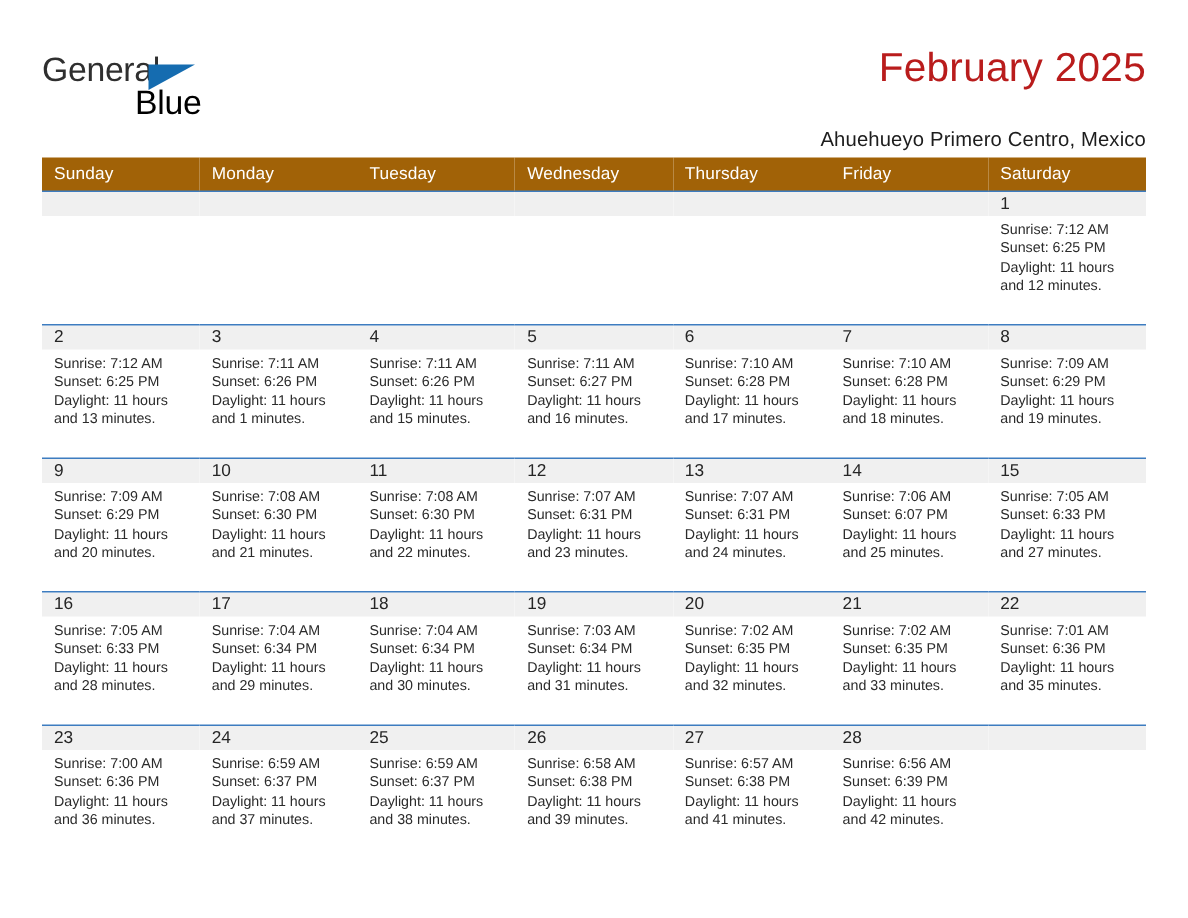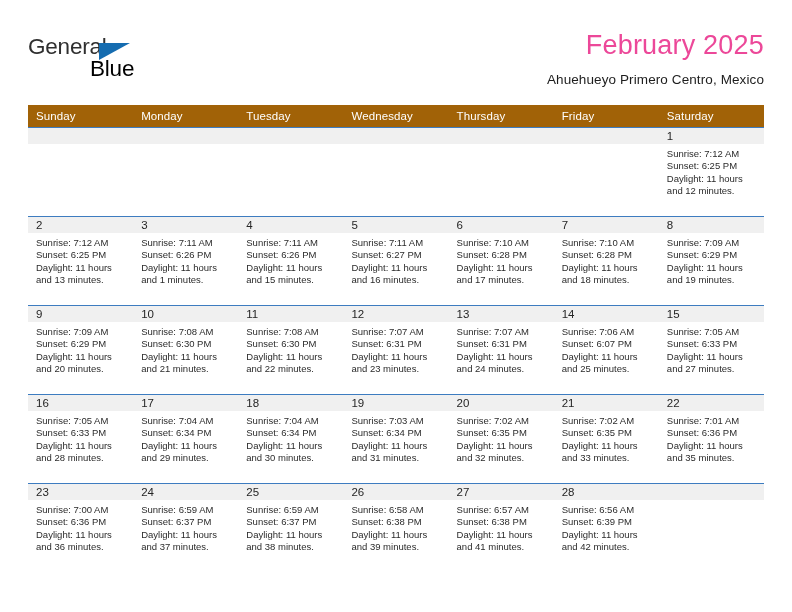--- a/index.html
+++ b/index.html
@@ -65,30 +65,30 @@
   }
 
   .title-block {
     position: absolute;
     right: 0;
     top: 0;
     text-align: right;
   }
   .cal-title {
     font-size: 27px;
-    color: #ec4899;
+    color: #b91c1c;
     font-weight: normal;
     line-height: 34px;
     letter-spacing: 0.2px;
   }
   .cal-subtitle {
     font-size: 13.5px;
     color: #1d1d1d;
     line-height: 22px;
-    margin-top: 7px;
+    margin-top: 20px;
     letter-spacing: 0.1px;
   }
 
   
   .calendar {
     position: absolute;
     left: 28px;
     top: 105px;
     width: 736px;
     border-collapse: collapse;

